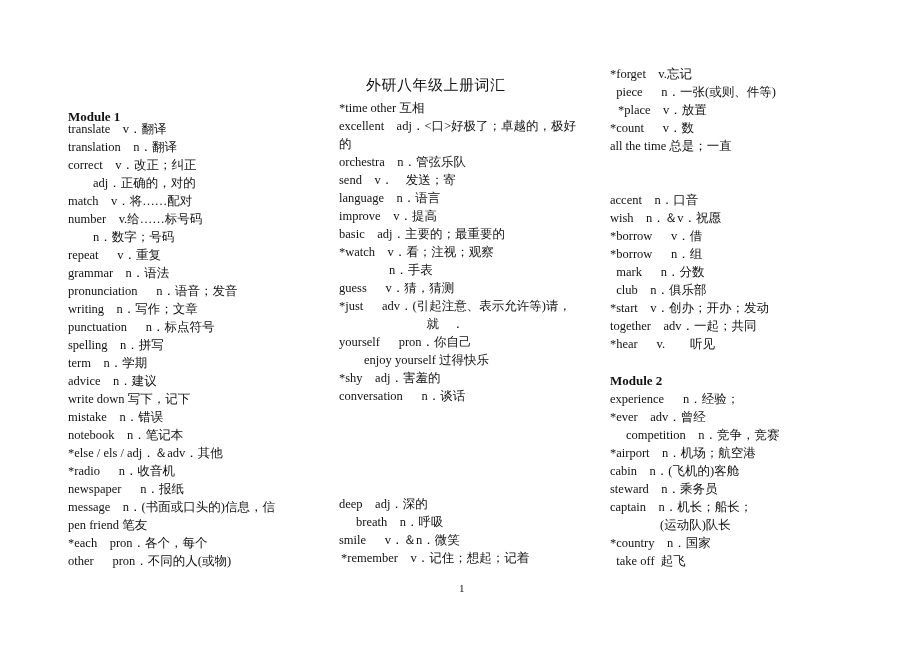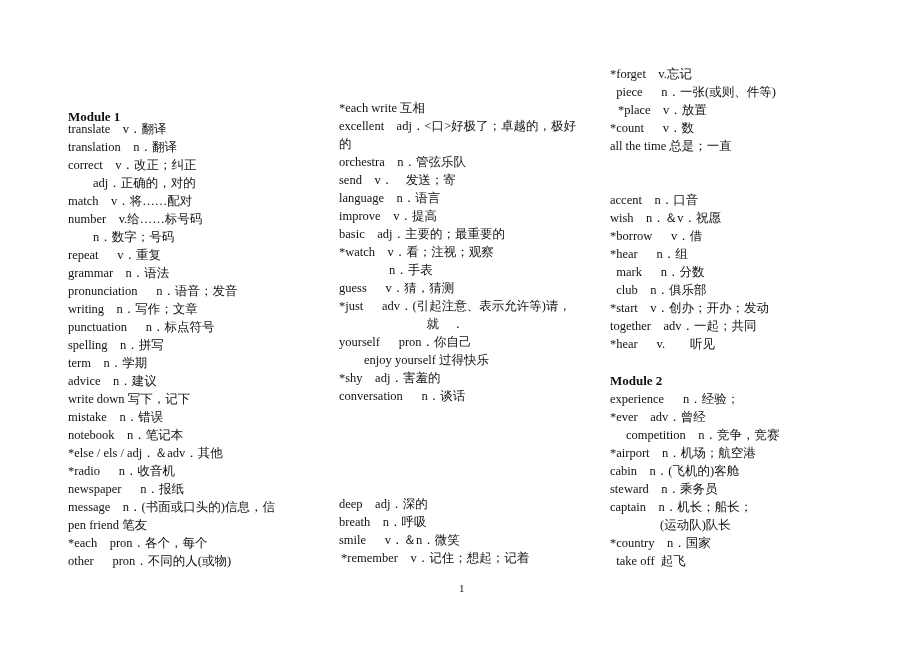--- a/index.html
+++ b/index.html
@@ -10,20 +10,21 @@
            font-family:"DejaVu Sans","Liberation Sans",sans-serif; }
   .col { position:absolute; }
   .line { position:absolute; white-space:pre; font-size:12.5px; line-height:18px; height:18px; }
   .heading { font-weight:bold; font-size:13px; }
   .pagenum { position:absolute; left:459px; top:582px; font-size:11px; }
 </style>
 </head>
 <body>
 
 <div class="page">
+  <div class="title">外研八年级上册词汇</div>
   <div class="col" id="col0" style="left: 68px; top: 0px;">
       <div class="line heading" style="top: 108px; left: 0px;">Module 1</div>
       <div class="line" style="top: 120px; left: 0px;">translate    v．翻译</div>
       <div class="line" style="top: 138px; left: 0px;">translation    n．翻译</div>
       <div class="line" style="top: 156px; left: 0px;">correct    v．改正；纠正</div>
       <div class="line" style="top: 174px; left: 0px;">        adj．正确的，对的</div>
       <div class="line" style="top: 192px; left: 0px;">match    v．将……配对</div>
       <div class="line" style="top: 210px; left: 0px;">number    v.给……标号码</div>
       <div class="line" style="top: 228px; left: 0px;">        n．数字；号码</div>
       <div class="line" style="top: 246px; left: 0px;">repeat      v．重复</div>
@@ -39,52 +40,52 @@
       <div class="line" style="top: 426px; left: 0px;">notebook    n．笔记本</div>
       <div class="line" style="top: 444px; left: 0px;">*else / els / adj．＆adv．其他</div>
       <div class="line" style="top: 462px; left: 0px;">*radio      n．收音机</div>
       <div class="line" style="top: 480px; left: 0px;">newspaper      n．报纸</div>
       <div class="line" style="top: 498px; left: 0px;">message    n．(书面或口头的)信息，信</div>
       <div class="line" style="top: 516px; left: 0px;">pen friend 笔友</div>
       <div class="line" style="top: 534px; left: 0px;">*each    pron．各个，每个</div>
       <div class="line" style="top: 552px; left: 0px;">other      pron．不同的人(或物)</div>
     </div>
   <div class="col" id="col1" style="left: 339px; top: 0px;">
-      <div class="line" style="top: 99px; left: 0px;">*each write 互相</div>
+      <div class="line" style="top: 99px; left: 0px;">*time other 互相</div>
       <div class="line" style="top: 117px; left: 0px;">excellent    adj．&lt;口&gt;好极了；卓越的，极好</div>
       <div class="line" style="top: 135px; left: 0px;">的</div>
       <div class="line" style="top: 153px; left: 0px;">orchestra    n．管弦乐队</div>
       <div class="line" style="top: 171px; left: 0px;">send    v．    发送；寄</div>
       <div class="line" style="top: 189px; left: 0px;">language    n．语言</div>
       <div class="line" style="top: 207px; left: 0px;">improve    v．提高</div>
       <div class="line" style="top: 225px; left: 0px;">basic    adj．主要的；最重要的</div>
       <div class="line" style="top: 243px; left: 0px;">*watch    v．看；注视；观察</div>
       <div class="line" style="top: 261px; left: 0px;">                n．手表</div>
       <div class="line" style="top: 279px; left: 0px;">guess      v．猜，猜测</div>
       <div class="line" style="top: 297px; left: 0px;">*just      adv．(引起注意、表示允许等)请，</div>
       <div class="line" style="top: 315px; left: 0px;">                            就    ．</div>
       <div class="line" style="top: 333px; left: 0px;">yourself      pron．你自己</div>
       <div class="line" style="top: 351px; left: 0px;">        enjoy yourself 过得快乐</div>
       <div class="line" style="top: 369px; left: 0px;">*shy    adj．害羞的</div>
       <div class="line" style="top: 387px; left: 0px;">conversation      n．谈话</div>
       <div class="line" style="top: 495px; left: 0px;">deep    adj．深的</div>
-      <div class="line" style="top: 513px; left: 0px;">breath    n．呼吸</div>
+      <div class="line" style="top: 513px; left: 17px;">breath    n．呼吸</div>
       <div class="line" style="top: 531px; left: 0px;">smile      v．＆n．微笑</div>
       <div class="line" style="top: 549px; left: 2px;">*remember    v．记住；想起；记着</div>
     </div>
   <div class="col" id="col2" style="left: 610px; top: 0px;">
       <div class="line" style="top: 65px; left: 0px;">*forget    v.忘记</div>
       <div class="line" style="top: 83px; left: 0px;">  piece      n．一张(或则、件等)</div>
       <div class="line" style="top: 101px; left: 8px;">*place    v．放置</div>
       <div class="line" style="top: 119px; left: 0px;">*count      v．数</div>
       <div class="line" style="top: 137px; left: 0px;">all the time 总是；一直</div>
       <div class="line" style="top: 191px; left: 0px;">accent    n．口音</div>
       <div class="line" style="top: 209px; left: 0px;">wish    n．＆v．祝愿</div>
       <div class="line" style="top: 227px; left: 0px;">*borrow      v．借</div>
-      <div class="line" style="top: 245px; left: 0px;">*hear      n．组</div>
+      <div class="line" style="top: 245px; left: 0px;">*borrow      n．组</div>
       <div class="line" style="top: 263px; left: 0px;">  mark      n．分数</div>
       <div class="line" style="top: 281px; left: 0px;">  club    n．俱乐部</div>
       <div class="line" style="top: 299px; left: 0px;">*start    v．创办；开办；发动</div>
       <div class="line" style="top: 317px; left: 0px;">together    adv．一起；共同</div>
       <div class="line" style="top: 335px; left: 0px;">*hear      v.        听见</div>
       <div class="line heading" style="top: 372px; left: 0px;">Module 2</div>
       <div class="line" style="top: 390px; left: 0px;">experience      n．经验；</div>
       <div class="line" style="top: 408px; left: 0px;">*ever    adv．曾经</div>
       <div class="line" style="top: 426px; left: 16px;">competition    n．竞争，竞赛</div>
       <div class="line" style="top: 444px; left: 0px;">*airport    n．机场；航空港</div>

